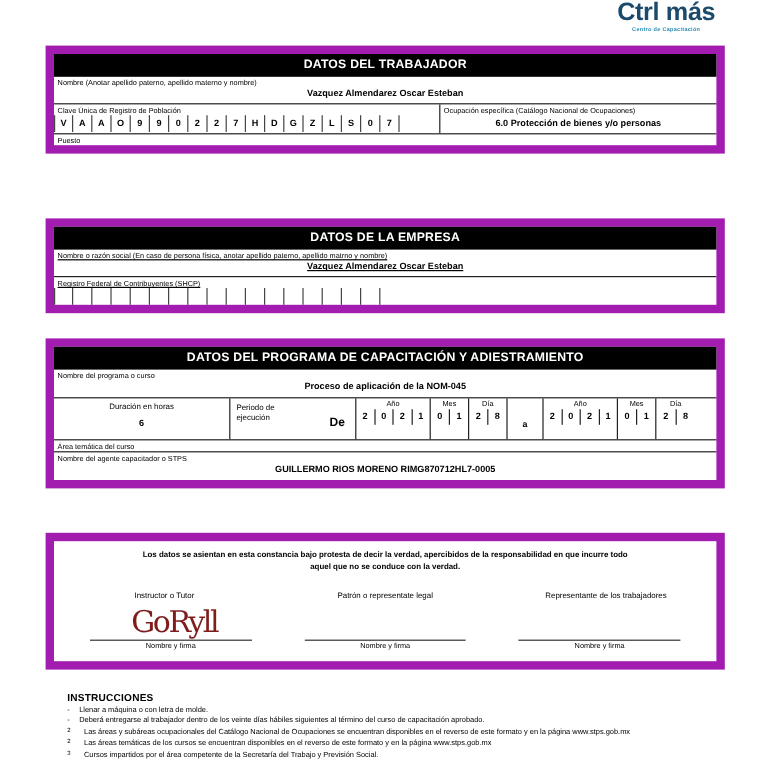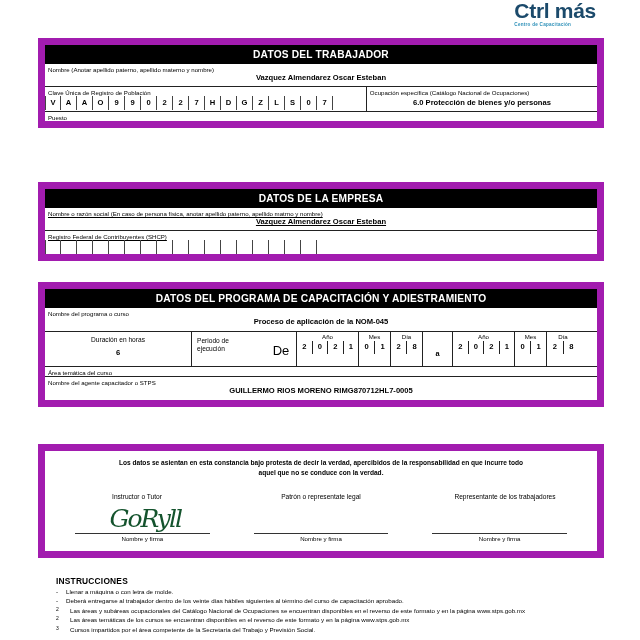--- a/index.html
+++ b/index.html
@@ -14,21 +14,21 @@
   #page {
     position: relative;
     width: 640px; height: 640px;
     background: #fff;
   }
 
   
   .logo-wrap {
     position: absolute;
     right: 44px; top: 0px;
-    text-align: left;
+    text-align: center;
     line-height: 1;
   }
   .logo-main {
     font-size: 21px;
     font-weight: bold;
     color: #1b4a6b;
     letter-spacing: -0.3px;
     white-space: nowrap;
   }
   .logo-sub {
@@ -155,23 +155,22 @@
   .sig-name {
     font-size: 6.1px;
     padding-top: 1px;
   }
   .signature {
     position: absolute;
     left: 50%;
     transform: translateX(-46%);
     top: -27px;
     font-family: "DejaVu Serif", serif;
-    font-style: italic;
     font-size: 25px;
-    color: #14532d;
+    color: #7f1d1d;
     letter-spacing: -2px;
     white-space: nowrap;
     line-height: 1;
   }
 
   
   .instr {
     position: absolute;
     left: 56px;
     top: 576px;
@@ -304,21 +303,21 @@
           <div style="font-size:6.6px;text-align:center;padding-top:4px;line-height:1.1;">Duración en horas</div>
           <div style="font-size:7.6px;font-weight:bold;text-align:center;padding-top:6px;line-height:1.1;">6</div>
         </div>
 
         <div class="vsep" style="width:75px;padding-left:5px;">
           <div style="font-size:6.6px;padding-top:5px;line-height:1.25;">Periodo de</div>
           <div style="font-size:6.6px;line-height:1.25;">ejecución</div>
         </div>
 
         <div style="width:30px;display:flex;align-items:flex-end;justify-content:center;padding-bottom:8px;">
-          <span style="font-size:13px;font-weight:normal;margin-top:12px;">De</span>
+          <span style="font-size:10px;font-weight:bold;margin-top:12px;">De</span>
         </div>
 
         <div class="dcell" style="width:62px;">
           <div class="dhead">Año</div>
           <div class="ddigits" id="from-year">
               <div class="ddig">2</div>
               <div class="ddig">0</div>
               <div class="ddig">2</div>
               <div class="ddig">1</div>
             </div>

